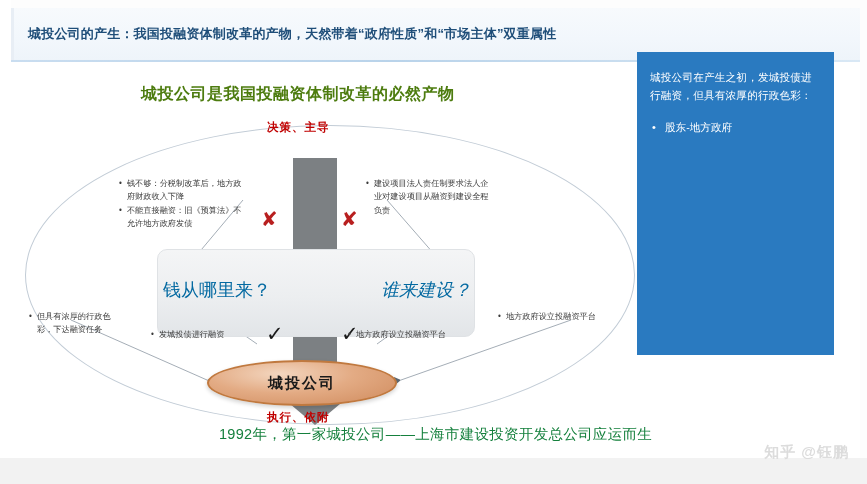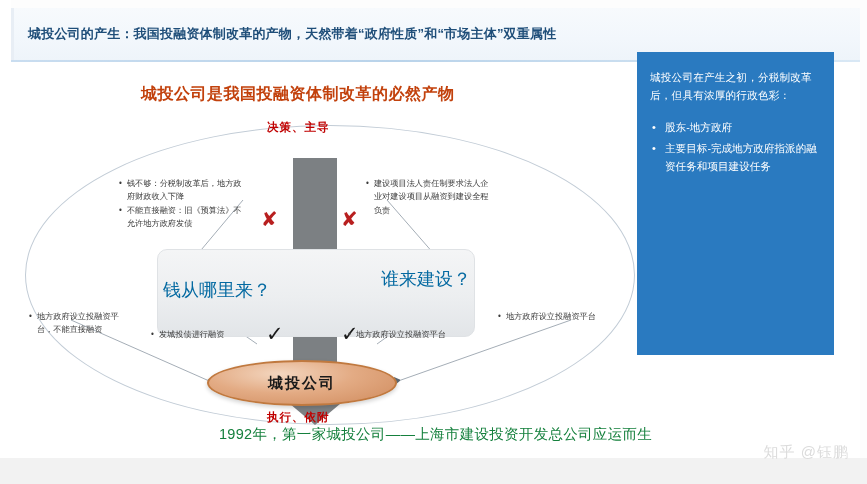--- a/index.html
+++ b/index.html
@@ -47,21 +47,21 @@
     width: 849px; height: 412px;
     background: #ffffff;
   }
 
   
   .subtitle {
     position: absolute;
     left: 130px; top: 22px;
     font-size: 16px;
     font-weight: bold;
-    color: #c2410c;
+    color: #4d7c0f;
     letter-spacing: .5px;
     white-space: nowrap;
     text-align: right;
   }
 
   
   .outer-ellipse {
     position: absolute;
     left: 14px; top: 63px;
     width: 610px; height: 300px;
@@ -172,21 +172,21 @@
 
   
   .box-text {
     position: absolute;
     font-size: 18px;
     color: #0369a1;
     white-space: nowrap;
     text-align: center;
   }
   .box-text-left { left: 152px; top: 216px; }
-  .box-text-right { left: 370px; top: 205px; }
+  .box-text-right { left: 370px; top: 216px; font-style: italic; }
 
   
   .x-mark {
     position: absolute;
     font-size: 20px;
     font-weight: bold;
     color: #b81f1f;
     line-height: 1;
     font-family: "DejaVu Sans", sans-serif;
   }
@@ -251,21 +251,21 @@
     left: 0; top: 458px;
     width: 867px; height: 26px;
     background: #f2f2f2;
   }
   .watermark {
     position: absolute;
     right: 18px; top: 443px;
     font-size: 15px;
     color: #dcdcdc;
     letter-spacing: 1px;
-    font-weight: 400;
+    font-weight: 700;
     user-select: none;
   }
   .edge-left {
     position: absolute;
     left: 0; top: 0; width: 11px; height: 484px;
     background: #ffffff;
   }
 </style>
 </head>
 <body>
@@ -337,21 +337,21 @@
     <div class="note note-right-top">
       <div class="bullet-row">
         <span class="dot">•</span>
         <span class="txt">建设项目法人责任制要求法人企业对建设项目从融资到建设全程负责</span>
       </div>
     </div>
 
     <div class="note note-left-side">
       <div class="bullet-row">
         <span class="dot">•</span>
-        <span class="txt">地方政府设立投融资平台，不能直接融资</span>
+        <span class="txt">但具有浓厚的行政色彩，下达融资任务</span>
       </div>
     </div>
 
     <div class="note note-right-side">
       <div class="bullet-row">
         <span class="dot">•</span>
         <span class="txt">地方政府设立投融资平台</span>
       </div>
     </div>
 
@@ -365,24 +365,23 @@
     <div class="note note-right-bot">
       <div class="bullet-row note-inline">
         <span class="dot">•</span>
         <span class="txt">地方政府设立投融资平台</span>
       </div>
     </div>
 
   </div>
 
   <div class="blue-panel">
-    <div class="bp-lead">城投公司在产生之初，分税制改革后，但具有浓厚的行政色彩：</div>
+    <div class="bp-lead">城投公司在产生之初，发城投债进行融资，但具有浓厚的行政色彩：</div>
     <ul class="bp-list">
       <li>股东-地方政府</li>
-      <li>主要目标-完成地方政府指派的融资任务和项目建设任务</li>
     </ul>
   </div>
 
   <div class="footer-note">1992年，第一家城投公司——上海市建设投资开发总公司应运而生</div>
   <div class="footer-bar"></div>
   <div class="watermark">知乎 @钰鹏</div>
 
 </div>
 
 </body></html>

